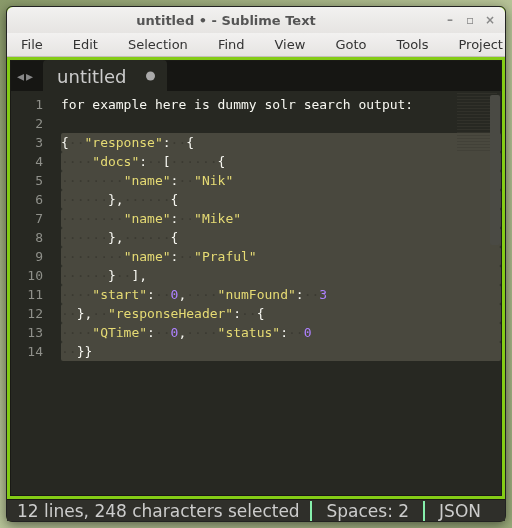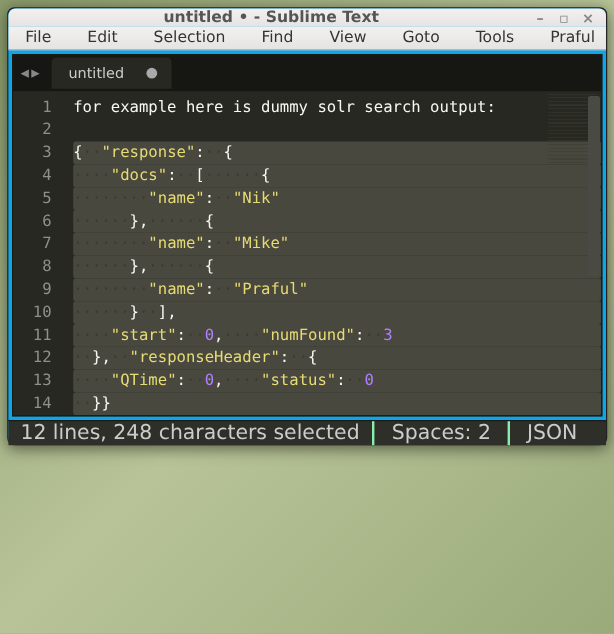--- a/index.html
+++ b/index.html
@@ -7,22 +7,22 @@
   width: 512px;
   height: 528px;
   background: linear-gradient(135deg, #8a9a6a 0%, #b8c498 50%, #9aaa7a 100%);
   font-family: "DejaVu Sans", Arial, sans-serif;
   font-size: 13px;
   overflow: hidden;
 }
 .window {
   margin: 6px;
   width: 500px;
-  height: 365px;
-  background: #0ea5e9;
+  height: 516px;
+  background: #84cc16;
   border: 1px solid #222;
   border-radius: 6px;
   display: flex;
   flex-direction: column;
   box-shadow: 0 3px 12px rgba(0,0,0,0.5);
 }
 .titlebar {
   height: 26px;
   background: linear-gradient(to bottom, #f2f1f0 0%, #e6e4e2 100%);
   border-top-left-radius: 6px;
@@ -75,21 +75,21 @@
   display: flex;
   gap: 2px;
   margin-right: 10px;
 }
 .tab {
   background: #272822;
   color: #ccc;
   padding: 6px 40px 6px 14px;
   border-top-left-radius: 4px;
   border-top-right-radius: 4px;
-  font-size: 12px;
+  font-size: 18px;
   position: relative;
 }
 .tab .dirty-dot {
   position: absolute;
   right: 12px; top: 50%;
   transform: translateY(-50%);
   width: 9px; height: 9px;
   border-radius: 50%;
   background: #aaa;
 }
@@ -173,21 +173,21 @@
   </div>
 
   <div class="menubar">
     <span class="menu-item">File</span>
     <span class="menu-item">Edit</span>
     <span class="menu-item">Selection</span>
     <span class="menu-item">Find</span>
     <span class="menu-item">View</span>
     <span class="menu-item">Goto</span>
     <span class="menu-item">Tools</span>
-    <span class="menu-item">Praful</span>
+    <span class="menu-item">Project</span>
     <span class="menu-item">Preferences</span>
 
   </div>
 
   <div class="editor-area">
     <div class="tabrow">
       <div class="navarrows">
         <span>◂</span>
         <span>▸</span>
       </div>

